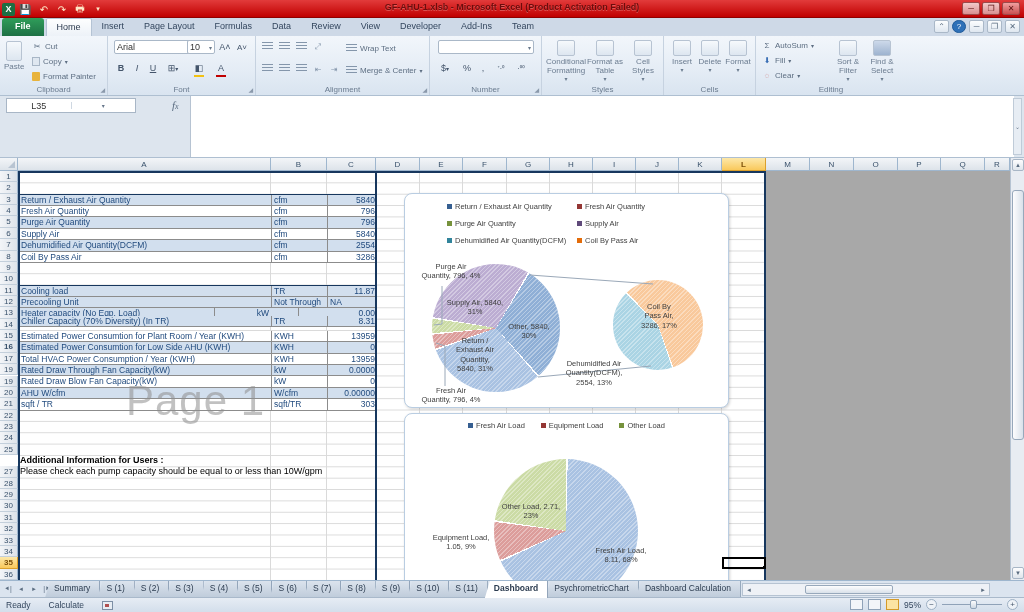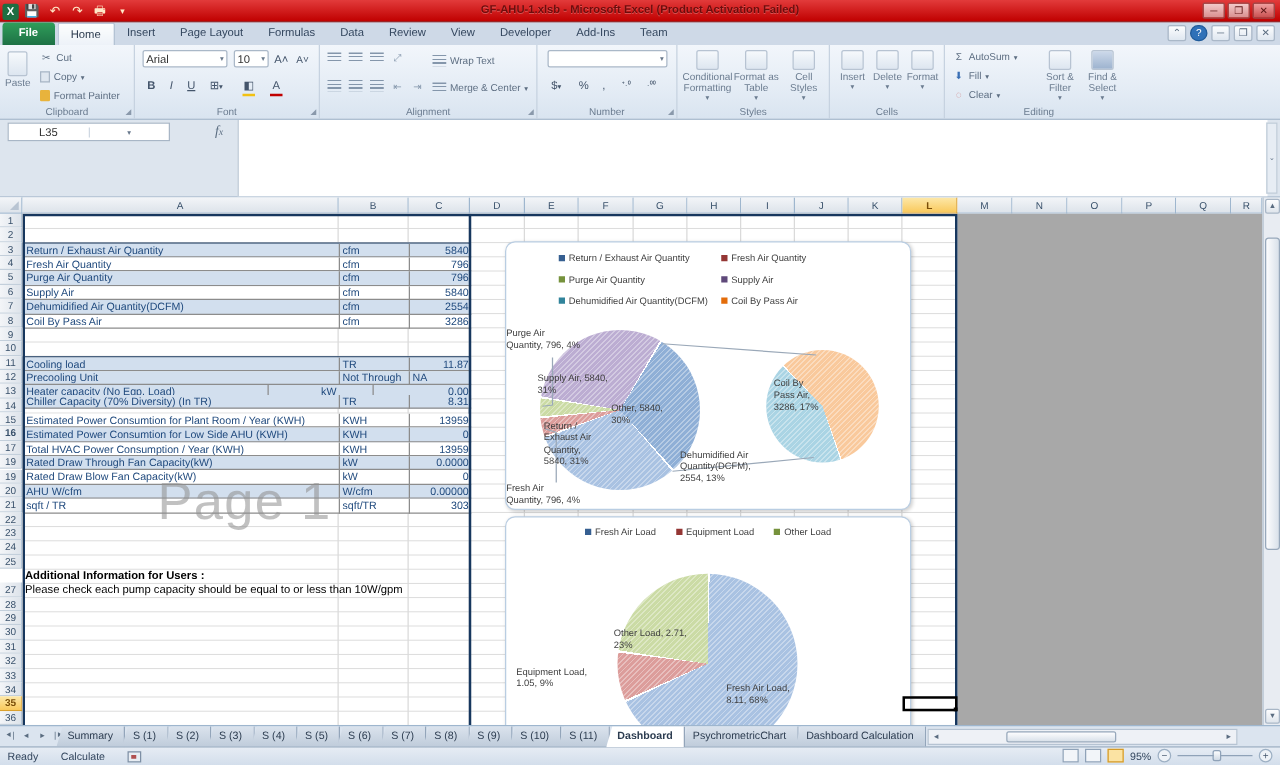--- a/index.html
+++ b/index.html
@@ -104,21 +104,21 @@
   
   .chartbox { position:absolute; left:386px; width:325px; background:#fff; border:1px solid #b9cde2;
     border-radius:8px; box-shadow:1px 1px 3px rgba(0,0,0,.18); z-index:5; }
   .lg { display:flex; align-items:center; gap:3px; font-size:7.5px; color:#3f3f3f; white-space:nowrap; }
   .mk { width:5px; height:5px; display:inline-block; }
   #legend1 { position:absolute; left:42px; top:8px; display:grid; grid-template-columns:130px auto; row-gap:8px; }
   #legend2 { position:absolute; left:0; right:0; top:7px; display:flex; justify-content:center; gap:16px; }
   .pie { position:absolute; border-radius:50%; }
   .pie:after { content:""; position:absolute; inset:0; border-radius:50%;
     background:repeating-linear-gradient(135deg, rgba(255,255,255,.35) 0 1px, rgba(255,255,255,0) 1px 3px); }
-  .plabel { position:absolute; font-size:7.5px; color:#3f3f3f; text-align:left; white-space:pre-line;
+  .plabel { position:absolute; font-size:7.5px; color:#3f3f3f; text-align:center; white-space:pre-line;
     line-height:1.25; z-index:2; }
   .chart-lines { position:absolute; inset:0; z-index:1; }
 
   
   #sel-cell { position:absolute; z-index:6; border:2px solid #000; background:transparent; }
   #sel-cell:after { content:""; position:absolute; right:-2px; bottom:-2px; width:3px; height:3px; background:#000; }
 
   
   #vscroll { position:absolute; right:0; top:158px; width:14px; height:422px; background:#e8ecf2; border-left:1px solid #b6c3d2; }
   .scr-btn { position:absolute; left:1px; width:12px; height:12px; background:linear-gradient(#fdfdfe,#dfe5ec);
@@ -218,21 +218,21 @@
       </div>
     <div class="small-act abs" style="left:32px;top:34px">
       <span class="tiny-ic" style="background:#e8b33c;width:8px;height:9px;border-radius:1px"></span>
         <span>Format Painter</span>
       </div>
     <div class="rgroup-label">Clipboard</div>
     <div class="launcher">◢</div>
   </div>
 
   <div class="rgroup" style="left:108px;width:148px">
-    <div class="combo abs" style="left:6px;top:4px;width:68px">
+    <div class="combo abs" style="left:6px;top:4px;width:80px">
       <span>Arial</span>
         <span class="arr">▾</span>
       </div>
     <div class="combo abs" style="left:79px;top:4px;width:28px">
       <span>10</span>
         <span class="arr">▾</span>
       </div>
     <div class="fmt-btn abs" style="left:110px;top:4px">A˄</div>
     <div class="fmt-btn abs" style="left:127px;top:4px;font-size:8px">A˅</div>
     <div class="fmt-btn abs" style="left:6px;top:25px;font-weight:bold">B</div>

